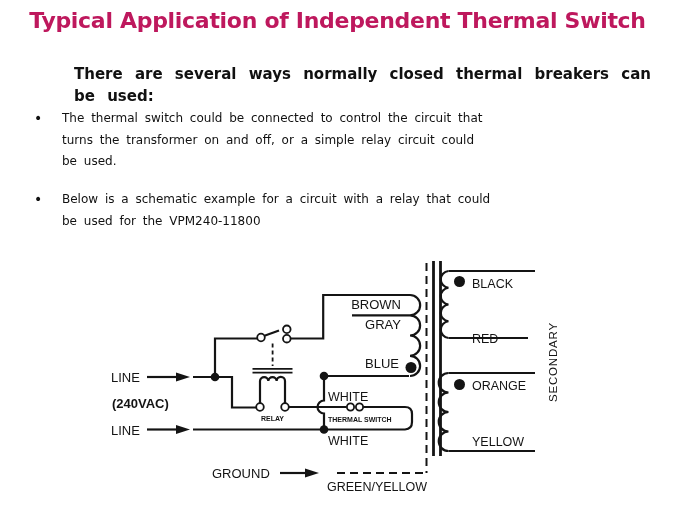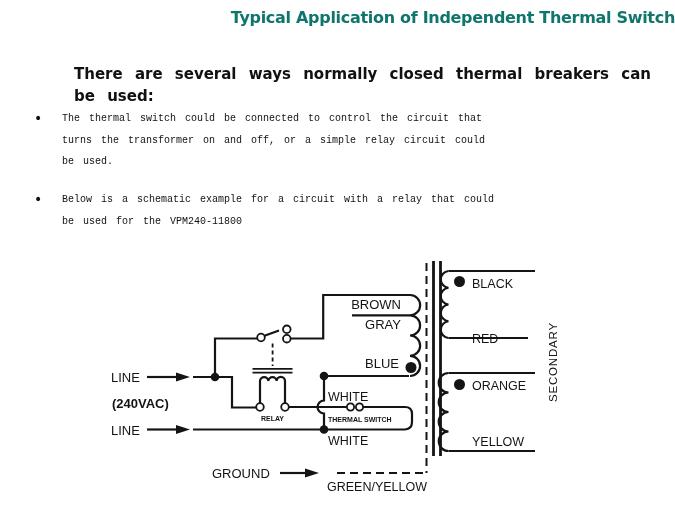--- a/index.html
+++ b/index.html
@@ -1,26 +1,26 @@
 <!DOCTYPE html>
 <html><head>
 <meta charset="utf-8">
 <style>
   html,body{margin:0;padding:0;background:#fff;}
   .slide{position:relative;width:675px;height:506px;background:#ffffff;overflow:hidden;
          font-family:"DejaVu Sans","Liberation Sans",sans-serif;color:#111;}
-  .title{position:absolute;left:0;right:0;top:8px;text-align:right;
-         font-size:16px;font-weight:700;letter-spacing:-0.3px;color:#0f766e;}
+  .title{position:absolute;left:0;right:0;top:8px;text-align:center;
+         font-size:22px;font-weight:700;letter-spacing:-0.3px;color:#be185d;}
   .intro{position:absolute;left:34px;top:63px;width:610px;font-size:15px;font-weight:700;
          line-height:22px;white-space:pre-line;word-spacing:7px;margin-left:40px;}
   .bullet{position:absolute;left:34px;width:610px;display:flex;}
   .bullet.b1{top:108px;}
   .bullet.b2{top:189px;}
   .b-marker{width:28px;flex:0 0 28px;font-size:14px;line-height:21.5px;}
-  .b-text{flex:1;font-size:10px;line-height:21.5px;white-space:pre-line;word-spacing:3px;font-family:Liberation Mono, monospace;}
+  .b-text{flex:1;font-size:12px;line-height:21.5px;white-space:pre-line;word-spacing:3px;}
   svg.schematic{position:absolute;left:0;top:0;width:675px;height:506px;}
   svg .wire{stroke:#141414;stroke-width:2.2;fill:none;}
   svg .thin{stroke:#141414;stroke-width:1.8;fill:none;}
   svg .core{stroke:#141414;stroke-width:2.8;fill:none;}
   svg .dashline{stroke:#141414;stroke-width:2;fill:none;stroke-dasharray:8 5;}
   svg .mechdash{stroke:#141414;stroke-width:1.8;fill:none;stroke-dasharray:4 3;}
   svg .dot{fill:#141414;stroke:none;}
   svg .term{fill:#ffffff;stroke:#141414;stroke-width:1.8;}
   svg .arrowhead{fill:#141414;stroke:none;}
   svg text{font-family:"Liberation Sans","DejaVu Sans",sans-serif;fill:#141414;}

